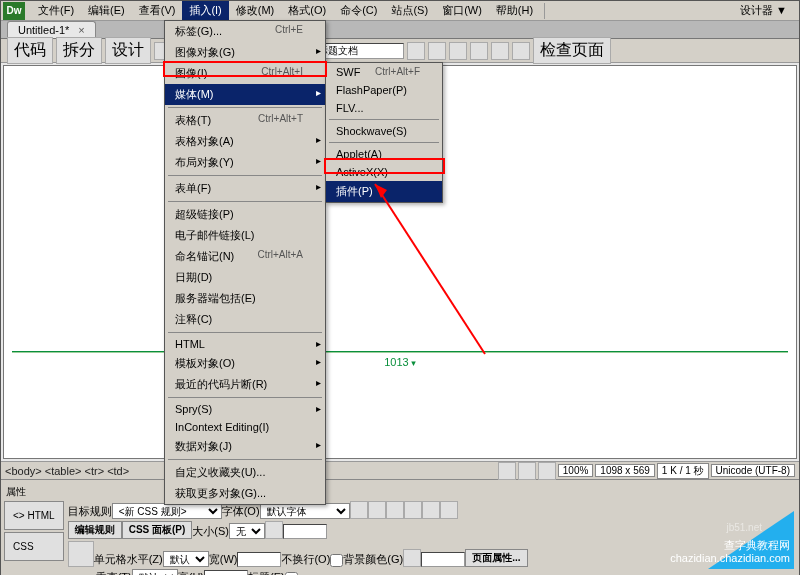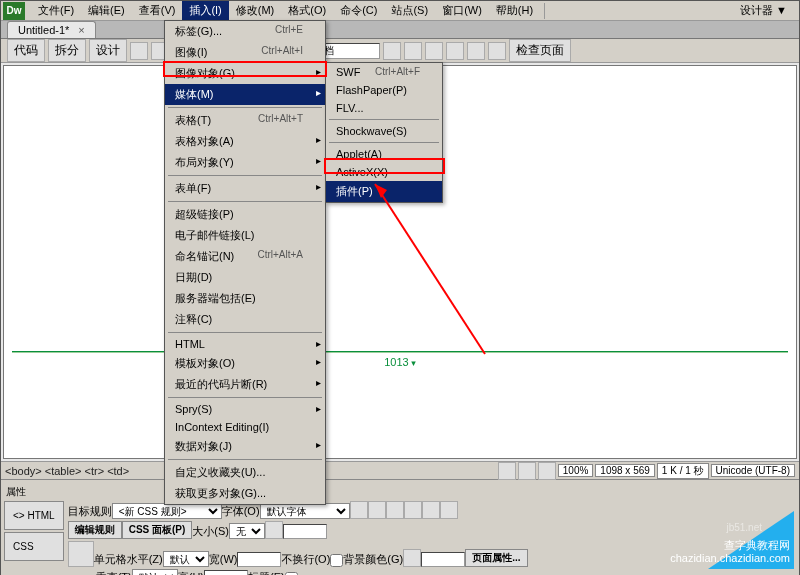--- a/index.html
+++ b/index.html
@@ -8,21 +8,21 @@
 .menubar { background: #d4d0c8; height: 20px; display: flex; align-items: center; border-bottom: 1px solid #999; padding-left: 2px; }
 .logo { width: 22px; height: 18px; background: #2a7a2a; color: #fff; display: flex; align-items: center; justify-content: center; font-weight: bold; font-size: 10px; margin-right: 6px; }
 .menuitem { padding: 2px 7px; cursor: default; }
 .menuitem.active { background: #0a246a; color: #fff; }
 .menubar .sep { width: 1px; height: 16px; background: #999; margin: 0 4px; }
 .designer-label { margin-left: auto; margin-right: 6px; padding: 2px 6px; }
 .tabbar { background: #b8b8b8; height: 18px; display: flex; align-items: flex-end; padding-left: 6px; border-bottom: 1px solid #777; }
 .tab { background: #e8e8e8; padding: 2px 10px; font-size: 10px; border: 1px solid #888; border-bottom: none; border-radius: 3px 3px 0 0; }
 .close-x { margin-left: 6px; color: #555; }
 .toolbar2 { background: #d4d0c8; height: 24px; display: flex; align-items: center; gap: 3px; padding: 0 6px; border-bottom: 1px solid #999; }
-.tbutton { padding: 2px 6px; border: 1px solid #aaa; background: #e0e0e0; font-size: 12px; }
+.tbutton { padding: 2px 6px; border: 1px solid #aaa; background: #e0e0e0; font-size: 16px; }
 .title-input { width: 100px; background: #fff; border: 1px inset #999; height: 16px; padding: 0 3px; font-size: 10px; }
 .icon-btn { width: 18px; height: 18px; border: 1px solid #aaa; background: #e0e0e0; }
 .canvas-area { background: #fff; border: 1px solid #777; margin: 2px; height: 394px; position: relative; }
 .dropdown { position: absolute; background: #d4d0c8; border: 1px solid #555; box-shadow: 2px 2px 4px rgba(0,0,0,0.3); z-index: 100; }
 .dd-main { left: 164px; top: 20px; width: 162px; }
 .dd-item { padding: 3px 22px 3px 10px; display: flex; justify-content: space-between; white-space: nowrap; position: relative; }
 .dd-item.hl { background: #0a246a; color: #fff; }
 .dd-item .sc { color: #555; font-size: 10px; text-align: center; }
 .dd-item.arrow::after { content: "▸"; position: absolute; right: 4px; font-size: 10px; }
 .dd-sep { height: 1px; background: #888; margin: 2px 3px; }
@@ -171,26 +171,26 @@
       </div>
     </div>
   </div>
 </div>
 
 <div class="dropdown dd-main">
   <div class="dd-item">
       <span>标签(G)...</span>
       <span class="sc">Ctrl+E</span>
     </div>
+  <div class="dd-item arrow">
+      <span>图像对象(G)</span>
+    </div>
   <div class="dd-item">
       <span>图像(I)</span>
       <span class="sc">Ctrl+Alt+I</span>
-    </div>
-  <div class="dd-item arrow">
-      <span>图像对象(G)</span>
     </div>
   <div class="dd-item hl arrow">
       <span>媒体(M)</span>
     </div>
   <div class="dd-sep"></div>
   <div class="dd-item">
       <span>表格(T)</span>
       <span class="sc">Ctrl+Alt+T</span>
     </div>
   <div class="dd-item arrow">

